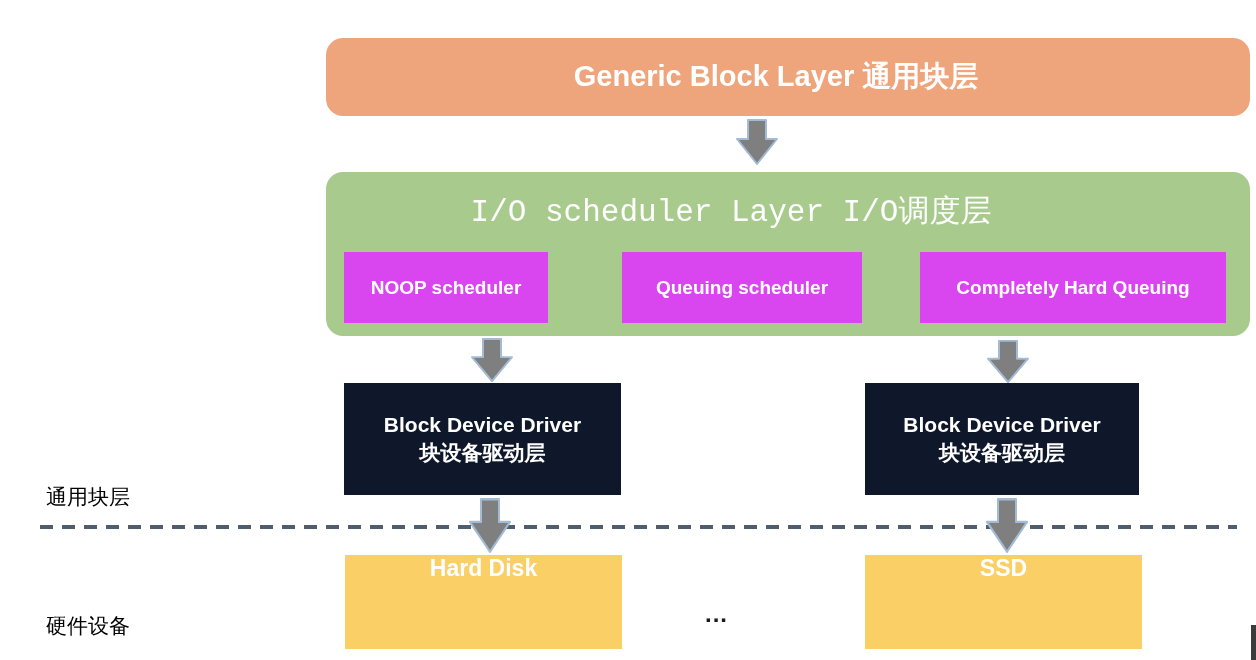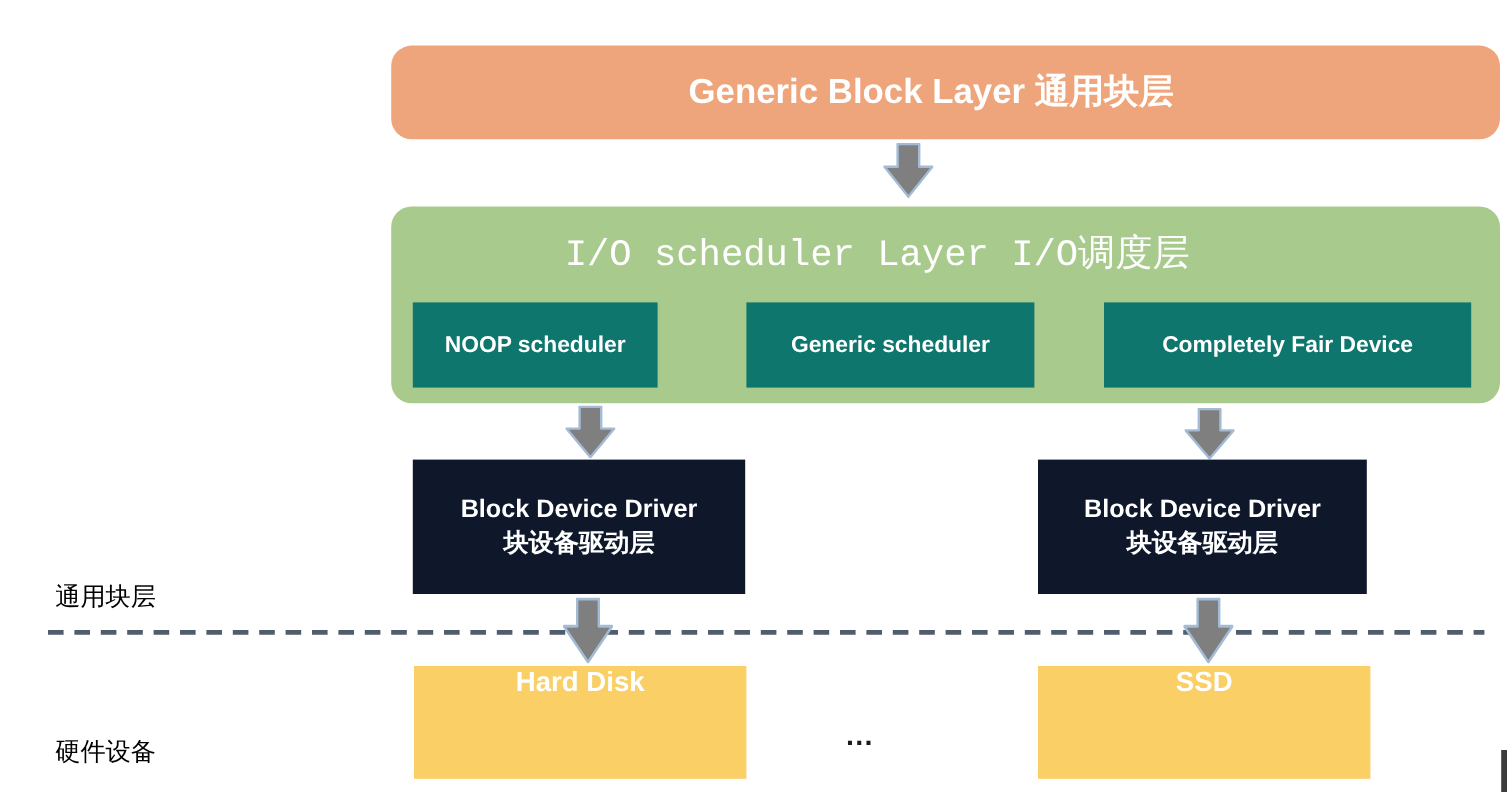--- a/index.html
+++ b/index.html
@@ -32,21 +32,21 @@
     background: #A8CB8D;
   }
   .io-title {
     position: absolute; left: 0; top: 8px; width: 810px; height: 62px;
     display: flex; align-items: center; justify-content: center;
     font-family: "Liberation Mono", monospace;
     font-size: 31px; color: #ffffff; white-space: nowrap;
   }
 
   .sched-box {
-    background: #0f766e; color: #ffffff;
+    background: #d946ef; color: #ffffff;
     display: flex; align-items: center; justify-content: center;
     font-size: 19px; font-weight: 600;
     top: 252px; height: 71px;
   }
   .sched-1 { left: 344px; width: 204px; }
   .sched-2 { left: 622px; width: 240px; }
   .sched-3 { left: 920px; width: 306px; }
 
   .driver-box {
     background: #0f172a; color: #ffffff;
@@ -102,24 +102,24 @@
 </svg>
 
 <div class="abs layer-box io-layer">
   <div class="io-title">I/O scheduler Layer I/O调度层</div>
 </div>
 
 <div class="abs sched-box sched-1">
   <span>NOOP scheduler</span>
 </div>
 <div class="abs sched-box sched-2">
-  <span>Generic scheduler</span>
+  <span>Queuing scheduler</span>
 </div>
 <div class="abs sched-box sched-3">
-  <span>Completely Fair Device</span>
+  <span>Completely Hard Queuing</span>
 </div>
 
 <svg class="arrow-svg" style="left:471px;top:338px" width="42" height="44" viewBox="0 0 42 46" preserveAspectRatio="none">
   <path d="M12 1 H30 V20 H41 L21 45 L1 20 H12 Z" fill="#7F7F7F" stroke="#A3BBD4" stroke-width="2" stroke-linejoin="round"></path>
 </svg>
 <svg class="arrow-svg" style="left:987px;top:340px" width="42" height="43" viewBox="0 0 42 46" preserveAspectRatio="none">
   <path d="M12 1 H30 V20 H41 L21 45 L1 20 H12 Z" fill="#7F7F7F" stroke="#A3BBD4" stroke-width="2" stroke-linejoin="round"></path>
 </svg>
 
 <div class="abs driver-box driver-1">

